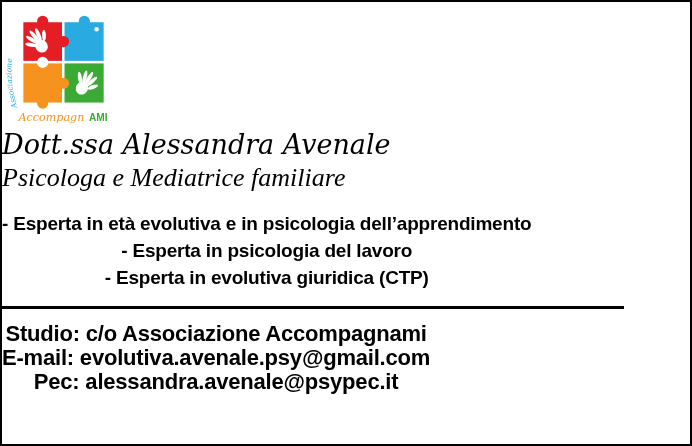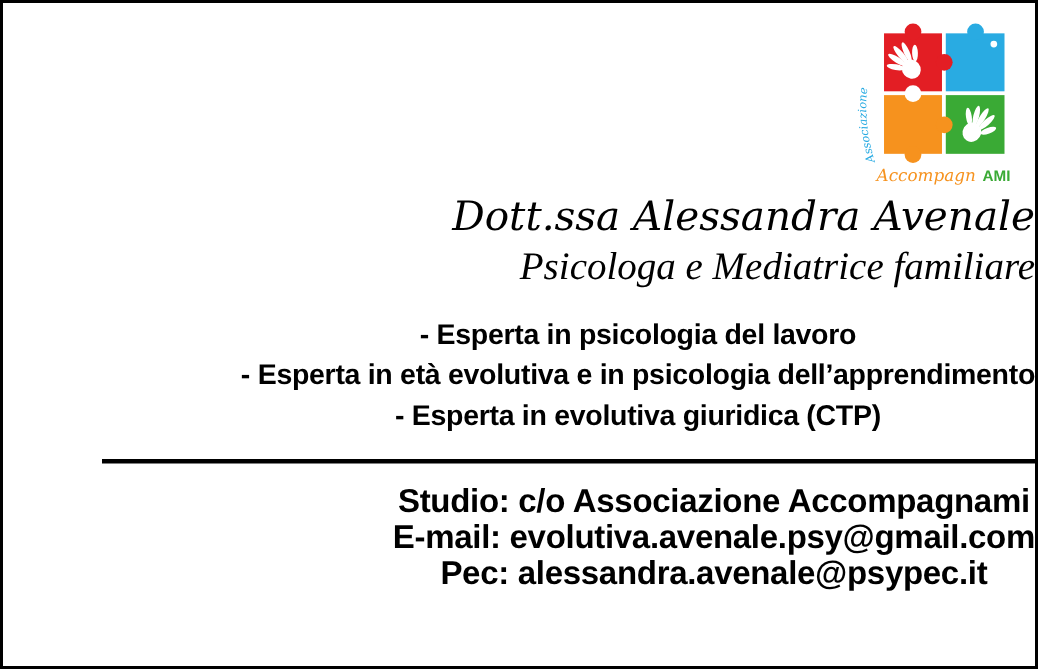--- a/index.html
+++ b/index.html
@@ -1,20 +1,20 @@
 <!DOCTYPE html>
 <html><head>
 <meta charset="utf-8">
 <style>
   html,body{margin:0;padding:0;background:#fff;}
   .card{
     width:692px;height:446px;box-sizing:border-box;
     border:2px solid #000;background:#fff;color:#000;
     font-family:"Liberation Sans",sans-serif;
-    display:flex;flex-direction:column;align-items:flex-end;overflow:hidden;
+    display:flex;flex-direction:column;align-items:flex-start;overflow:hidden;
   }
   .logo{margin-top:10px;display:block;}
   .name{
     font-family:"DejaVu Serif",serif;font-style:italic;
     font-size:27px;line-height:1.1;margin-top:4px;white-space:nowrap;
   }
   .title{
     font-family:Liberation Serif, serif;font-style:italic;
     font-size:26px;line-height:1.15;margin-top:3px;white-space:nowrap;
   }
@@ -77,22 +77,22 @@
       <tspan font-family="DejaVu Serif, serif" font-style="italic" font-size="11" fill="#F6921E">Accompagn</tspan>
       <tspan font-family="Liberation Sans, sans-serif" font-weight="bold" font-size="10" fill="#3AAA35">AMI</tspan>
     </text>
   </svg>
 
   <div class="name">Dott.ssa Alessandra Avenale</div>
 
   <div class="title">Psicologa e Mediatrice familiare</div>
 
   <div class="expertise">
+    <div>- Esperta in età evolutiva e in psicologia dell’apprendimento</div>
     <div>- Esperta in psicologia del lavoro</div>
-    <div>- Esperta in età evolutiva e in psicologia dell’apprendimento</div>
     <div>- Esperta in evolutiva giuridica (CTP)</div>
   </div>
 
   <div class="divider"></div>
 
   <div class="contact">
     <div>Studio: c/o Associazione Accompagnami</div>
     <div>E-mail: evolutiva.avenale.psy@gmail.com</div>
     <div>Pec: alessandra.avenale@psypec.it</div>
   </div>

